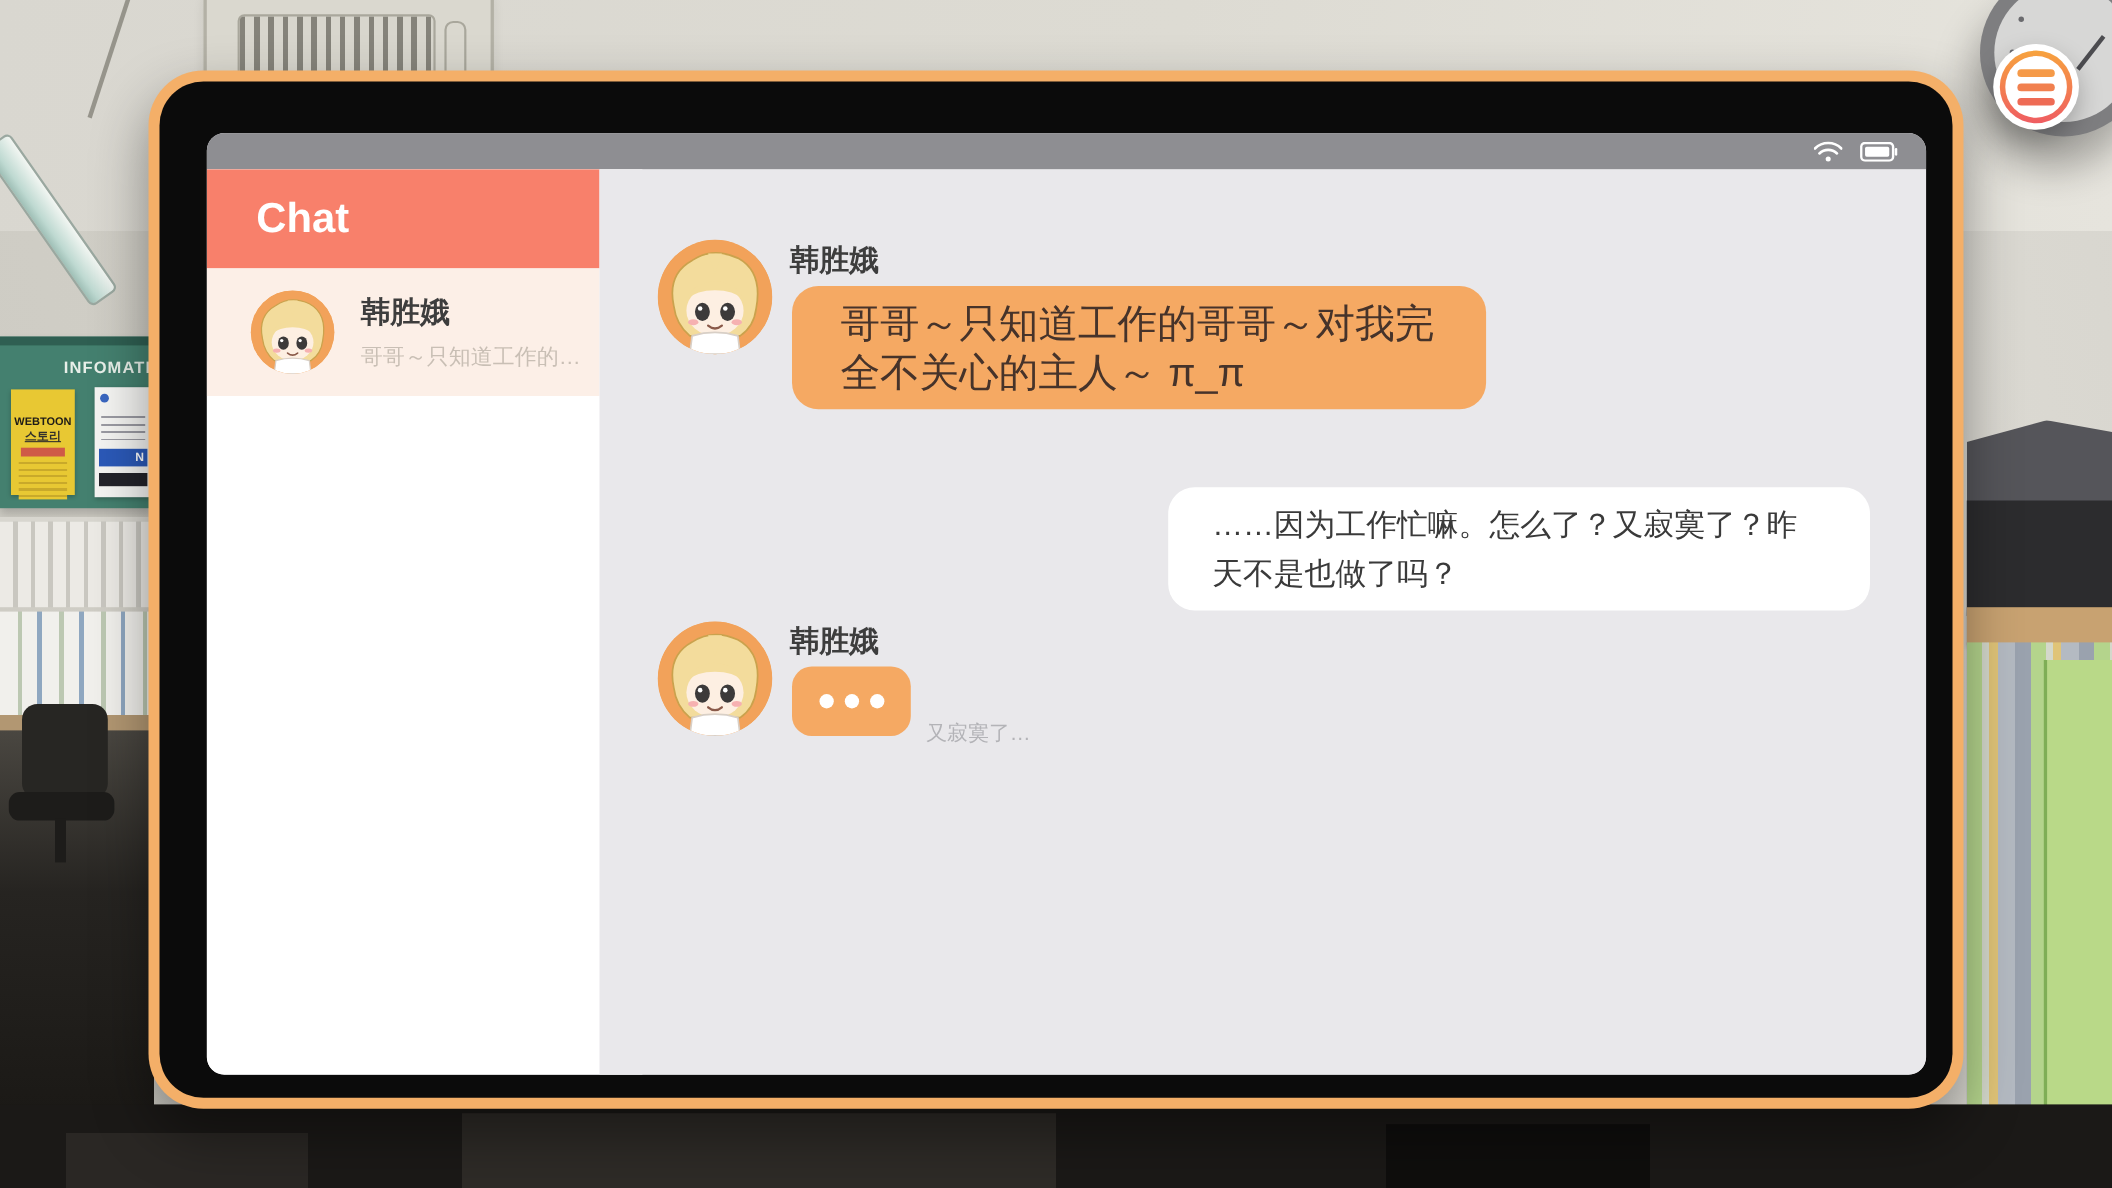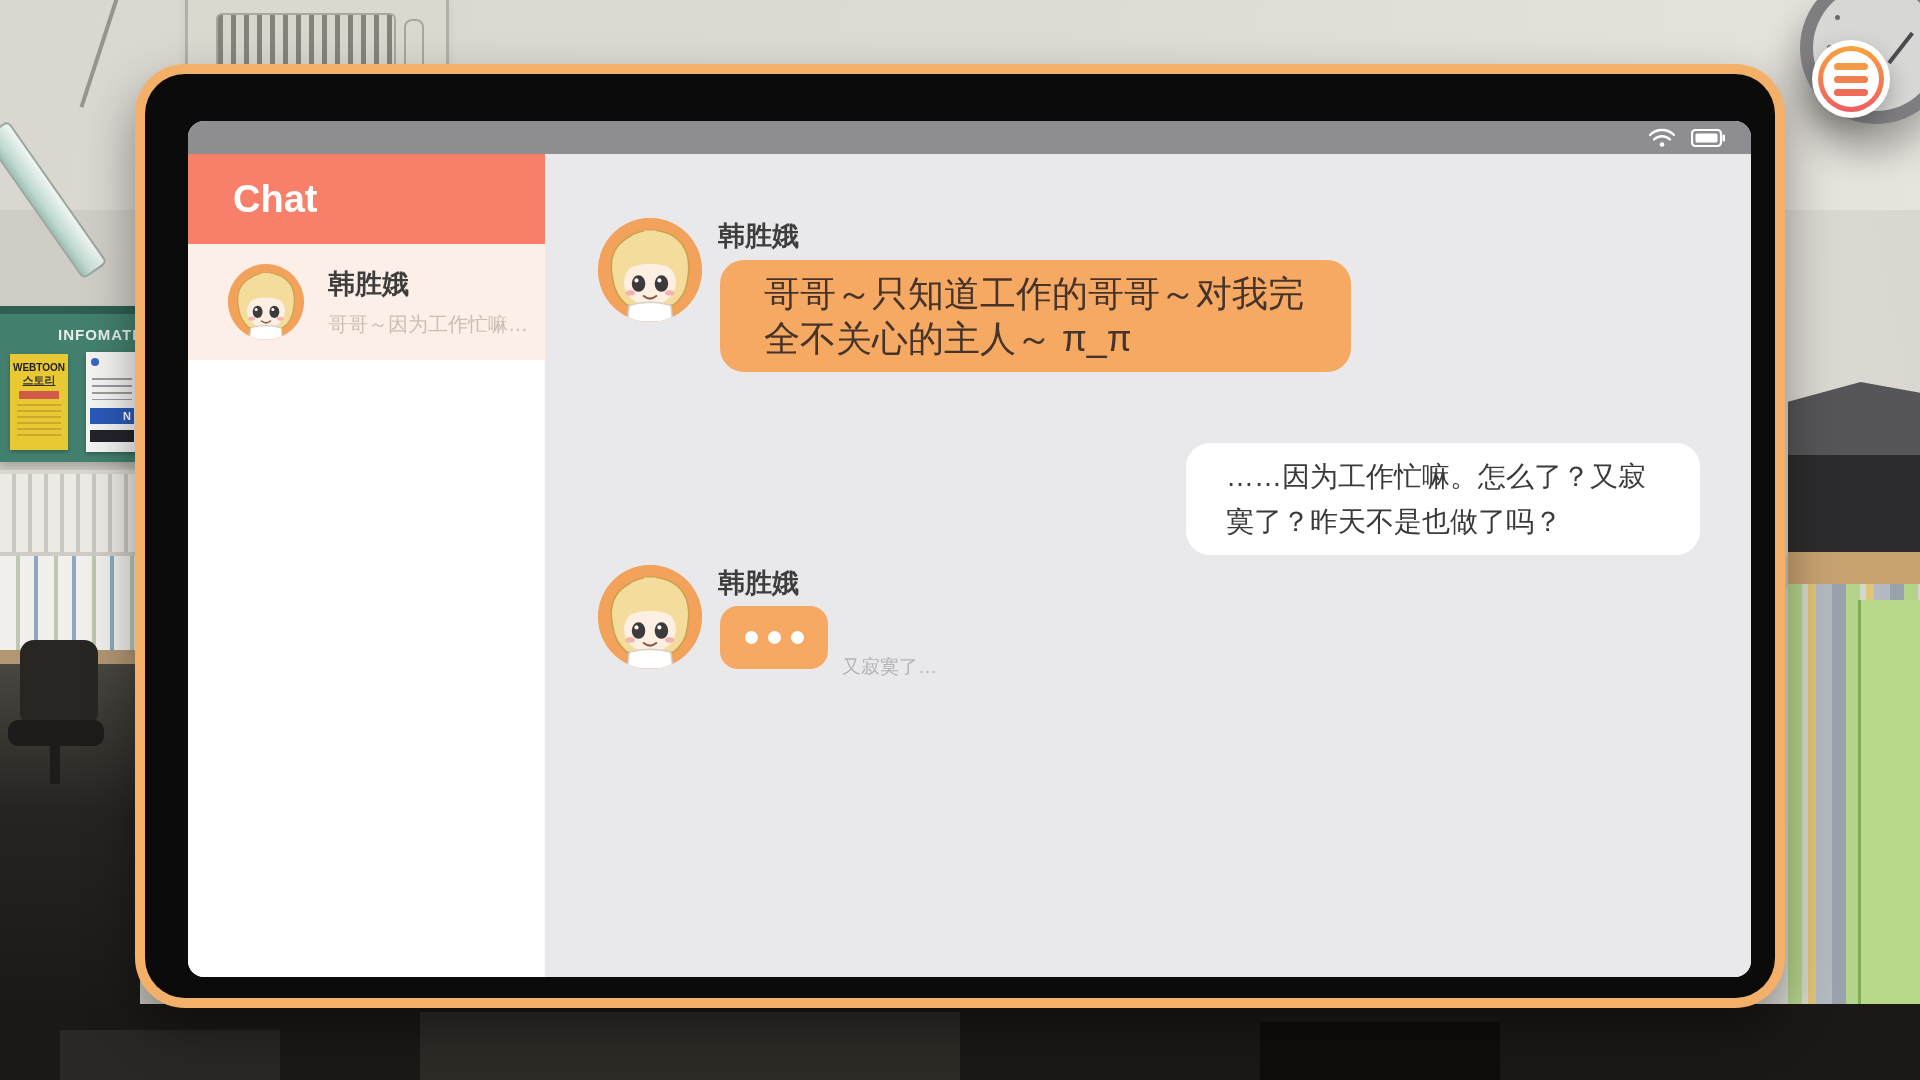--- a/index.html
+++ b/index.html
@@ -27,21 +27,21 @@
     background:#7e7e80;box-shadow:-10px 30px 34px rgba(0,0,0,.28);}
   .clock-face{left:13px;top:13px;width:126px;height:126px;border-radius:50%;background:#d7d7d6;}
   .clock-hand{left:74px;top:40px;width:4px;height:38px;background:#4c4c50;transform:rotate(38deg);transform-origin:bottom center;}
   .clock-tick{width:5px;height:5px;border-radius:50%;background:#6a6a6e;}
 
   .board{left:0;top:306px;width:138px;height:148px;background:#44806f;border-top:8px solid #2f5f52;
     box-shadow:0 5px 8px rgba(0,0,0,.18);}
   .board-title{left:58px;top:12px;color:#e8efe9;font-size:15px;letter-spacing:1px;font-weight:700;white-space:nowrap;}
   .poster-yellow{left:10px;top:40px;width:58px;height:96px;background:#e8c833;box-shadow:0 2px 4px rgba(0,0,0,.25);
     text-align:center;}
-  .poster-yellow .t1{margin-top:8px;font-size:10px;font-weight:800;color:#1e1c18;}
+  .poster-yellow .t1{margin-top:24px;font-size:10px;font-weight:800;color:#1e1c18;}
   .poster-yellow .t2{font-size:11px;font-weight:800;color:#32302c;text-decoration:underline;}
   .poster-band{margin:3px auto 0;width:40px;height:8px;background:#cf5a47;}
   .poster-lines{margin:5px auto 0;width:44px;height:34px;
     background:repeating-linear-gradient(180deg,#c9a92a 0 2px,#e8c833 2px 6px);}
   .poster-white{left:86px;top:38px;width:52px;height:100px;background:#f4f4f2;box-shadow:0 2px 4px rgba(0,0,0,.25);}
   .pw-dot{left:5px;top:6px;width:8px;height:8px;border-radius:50%;background:#3a66c0;}
   .pw-lines{left:6px;top:26px;width:40px;height:22px;
     background:repeating-linear-gradient(180deg,#9a9aa2 0 2px,#f4f4f2 2px 7px);}
   .pw-band{left:4px;top:56px;width:44px;height:16px;background:#2b59b8;color:#fff;font-size:11px;
     font-weight:800;text-align:right;line-height:16px;padding-right:3px;box-sizing:border-box;}
@@ -93,21 +93,21 @@
   .chatarea{left:357px;top:33px;width:1206px;height:823px;background:#E9E8EB;}
 
   .avatar{width:104px;height:104px;border-radius:50%;overflow:hidden;flex:0 0 auto;background:#F2A25A;}
   .avatar.small{width:76px;height:76px;}
   .avatar svg{display:block;width:100%;height:100%;}
 
   .msg-avatar1{left:53px;top:64px;}
   .msg-name1{left:173px;top:64px;font-size:27px;font-weight:700;color:#3d3d3d;}
   .bubble-in{left:175px;top:106px;width:631px;box-sizing:border-box;border-radius:24px;background:#F5A963;
     padding:11px 44px;font-size:36px;line-height:45px;color:#46332a;}
-  .bubble-out{top:289px;right:51px;width:514px;box-sizing:border-box;border-radius:24px;background:#ffffff;
+  .bubble-out{top:289px;right:51px;width:638px;box-sizing:border-box;border-radius:24px;background:#ffffff;
     padding:11px 40px;font-size:28px;line-height:45px;color:#3a3a3a;}
   .msg-avatar3{left:53px;top:411px;}
   .msg-name3{left:173px;top:411px;font-size:27px;font-weight:700;color:#3d3d3d;}
   .typing-bubble{left:175px;top:452px;width:108px;height:63px;border-radius:18px;background:#F5A963;
     display:flex;align-items:center;justify-content:center;gap:10px;}
   .dot{width:13px;height:13px;border-radius:50%;background:#ffffff;}
   .typing-status{left:297px;top:500px;font-size:19px;color:#b3b3b7;}
 
   
   .menu-btn{left:1812px;top:40px;width:78px;height:78px;border-radius:50%;background:#ffffff;
@@ -216,21 +216,21 @@
                 <circle cx="37" cy="60" r="2" fill="#fff"></circle>
                 <circle cx="59" cy="60" r="2" fill="#fff"></circle>
                 <ellipse cx="31" cy="72" rx="4.5" ry="2.6" fill="#f6b1b1"></ellipse>
                 <ellipse cx="69" cy="72" rx="4.5" ry="2.6" fill="#f6b1b1"></ellipse>
                 <path d="M44 75 Q50 80 56 75" stroke="#8a5a4a" stroke-width="2" fill="none" stroke-linecap="round"></path>
                 <path d="M30 84 Q50 78 70 84 L72 100 L28 100Z" fill="#ffffff" stroke="#d8cfc6" stroke-width="1.5"></path>
               </svg>
             </div>
             <div class="contact-meta">
               <div class="contact-name">韩胜娥</div>
-              <div class="contact-preview">哥哥～因为工作忙嘛…</div>
+              <div class="contact-preview">哥哥～只知道工作的…</div>
             </div>
           </div>
         </div>
 
         <div class="abs chatarea">
 
           <div class="abs avatar msg-avatar1">
             <svg viewBox="0 0 100 100">
               <circle cx="50" cy="50" r="50" fill="#F2A25A"></circle>
               <path d="M14 58 Q8 30 30 18 Q48 6 70 16 Q92 28 86 60 Q84 76 72 84 L28 84 Q16 74 14 58Z" fill="#F3DC9C" stroke="#caa24d" stroke-width="1.5"></path>

